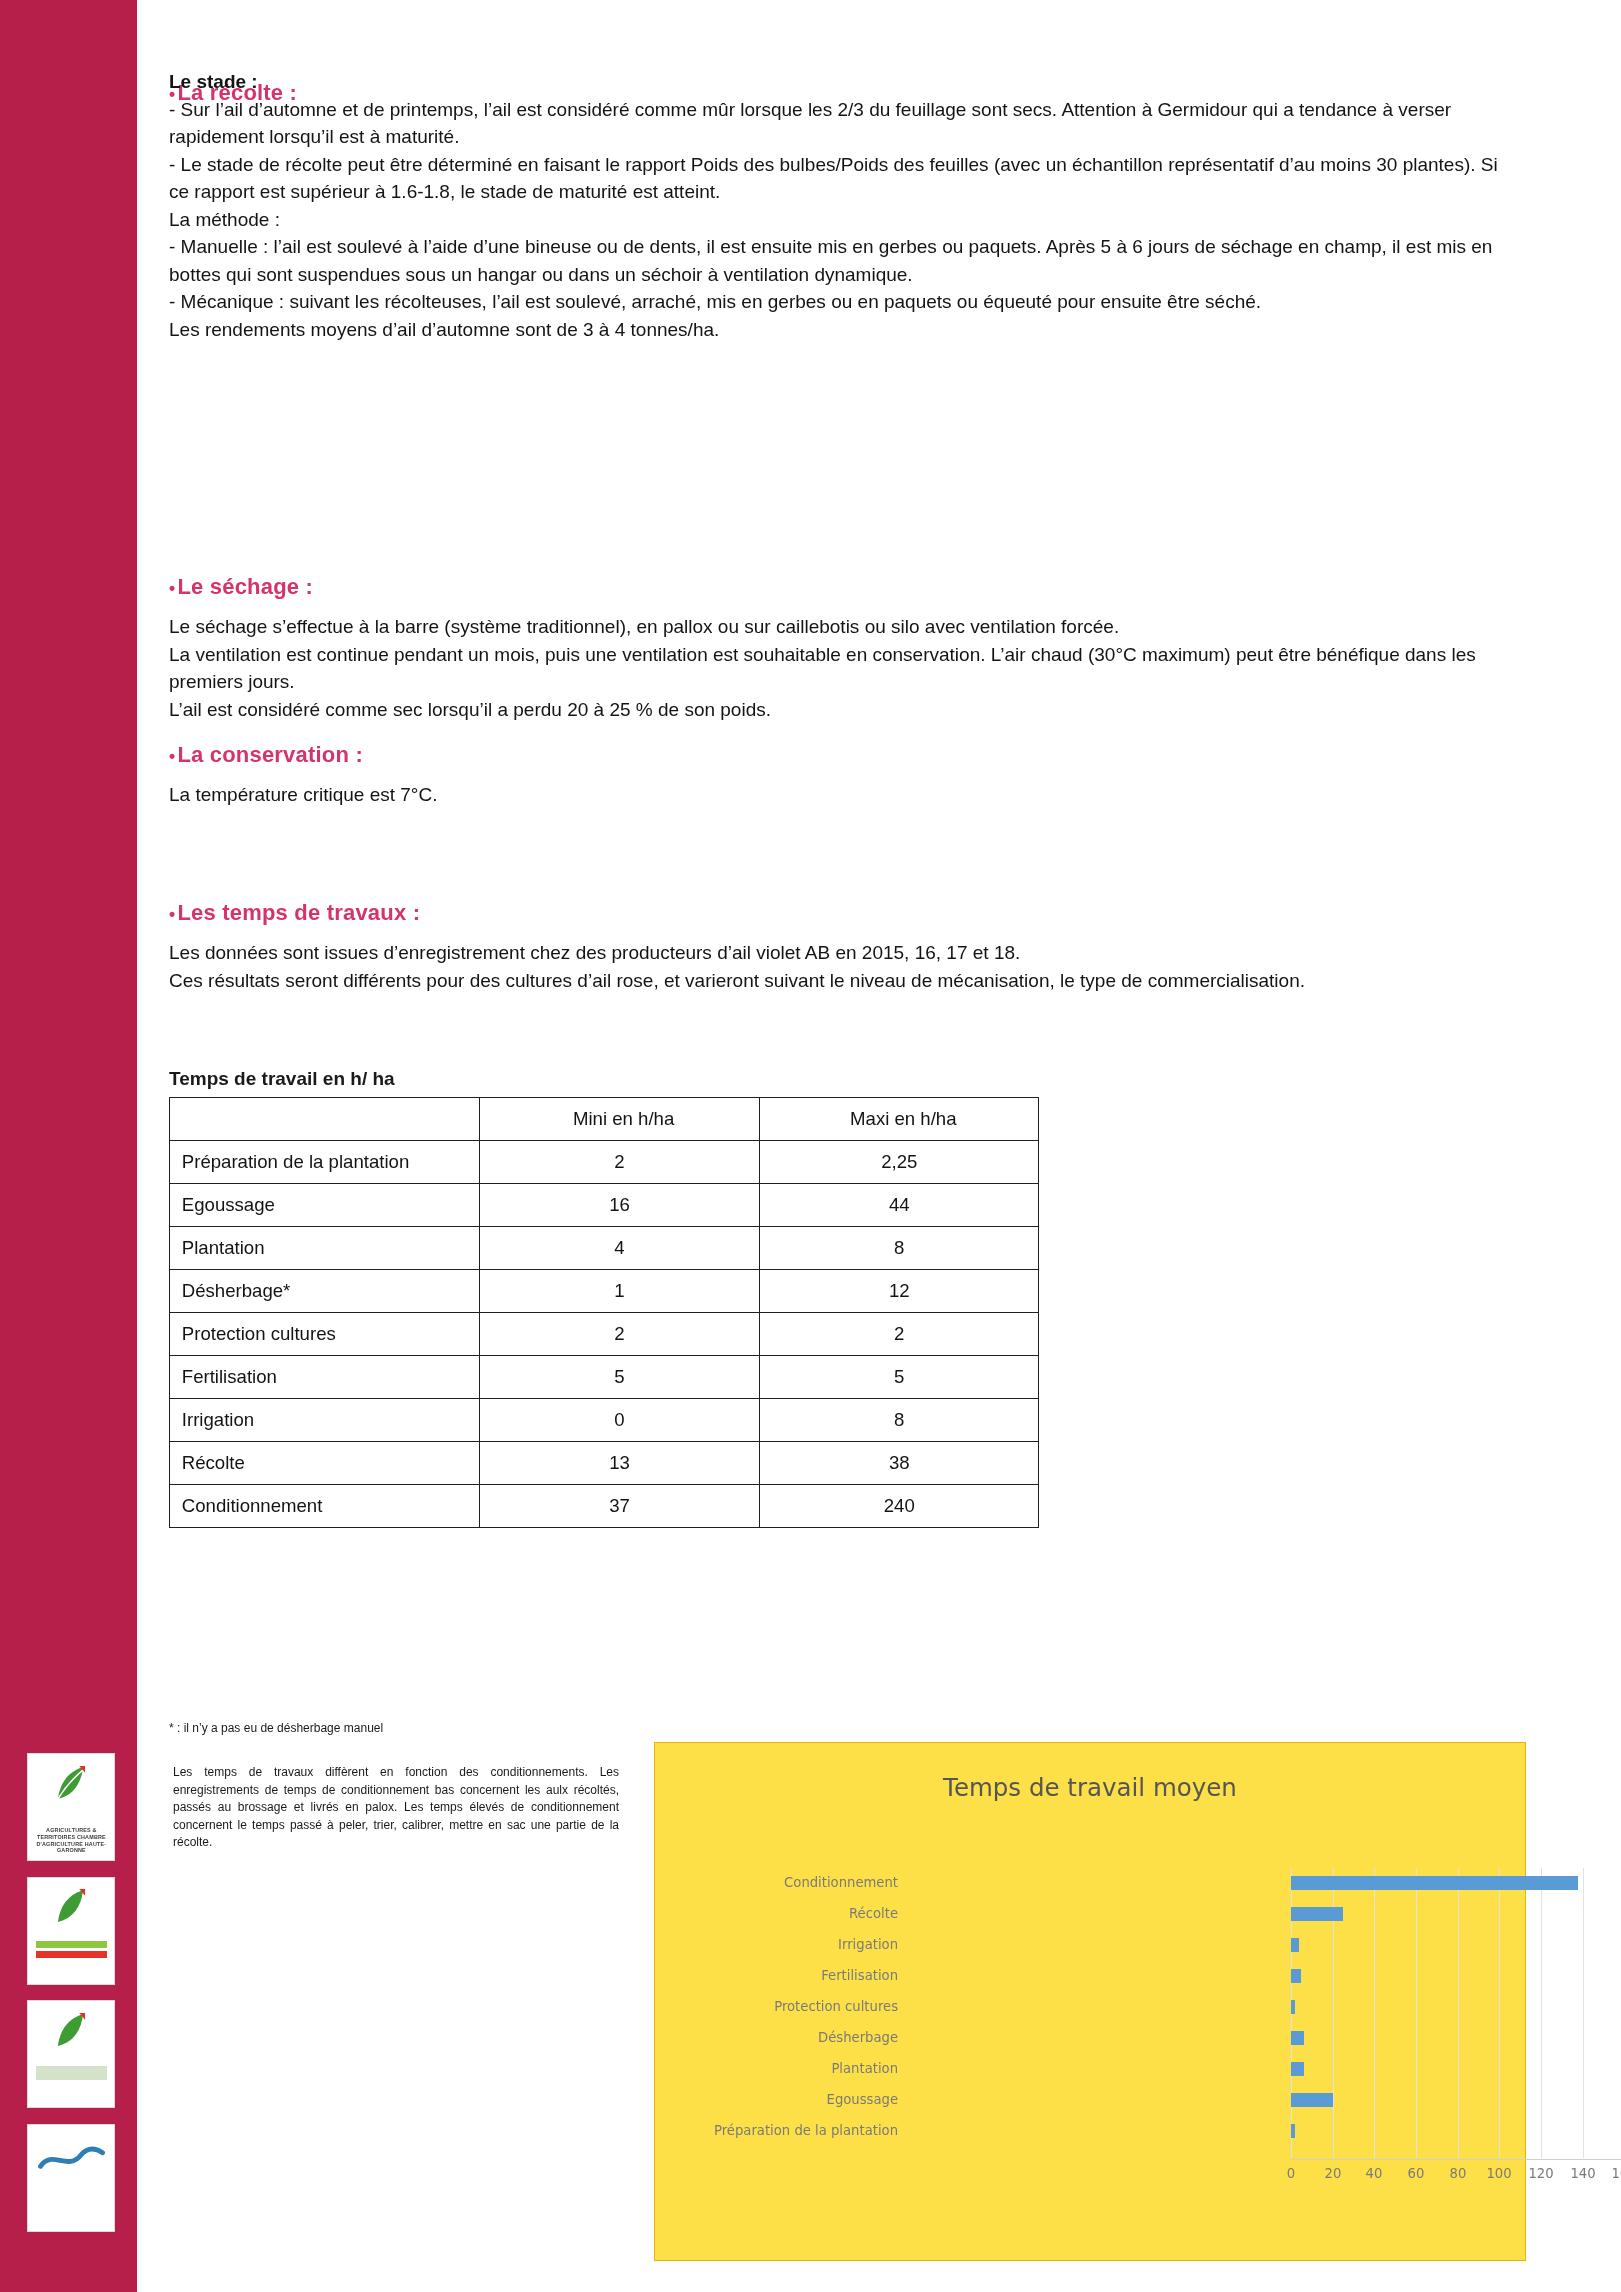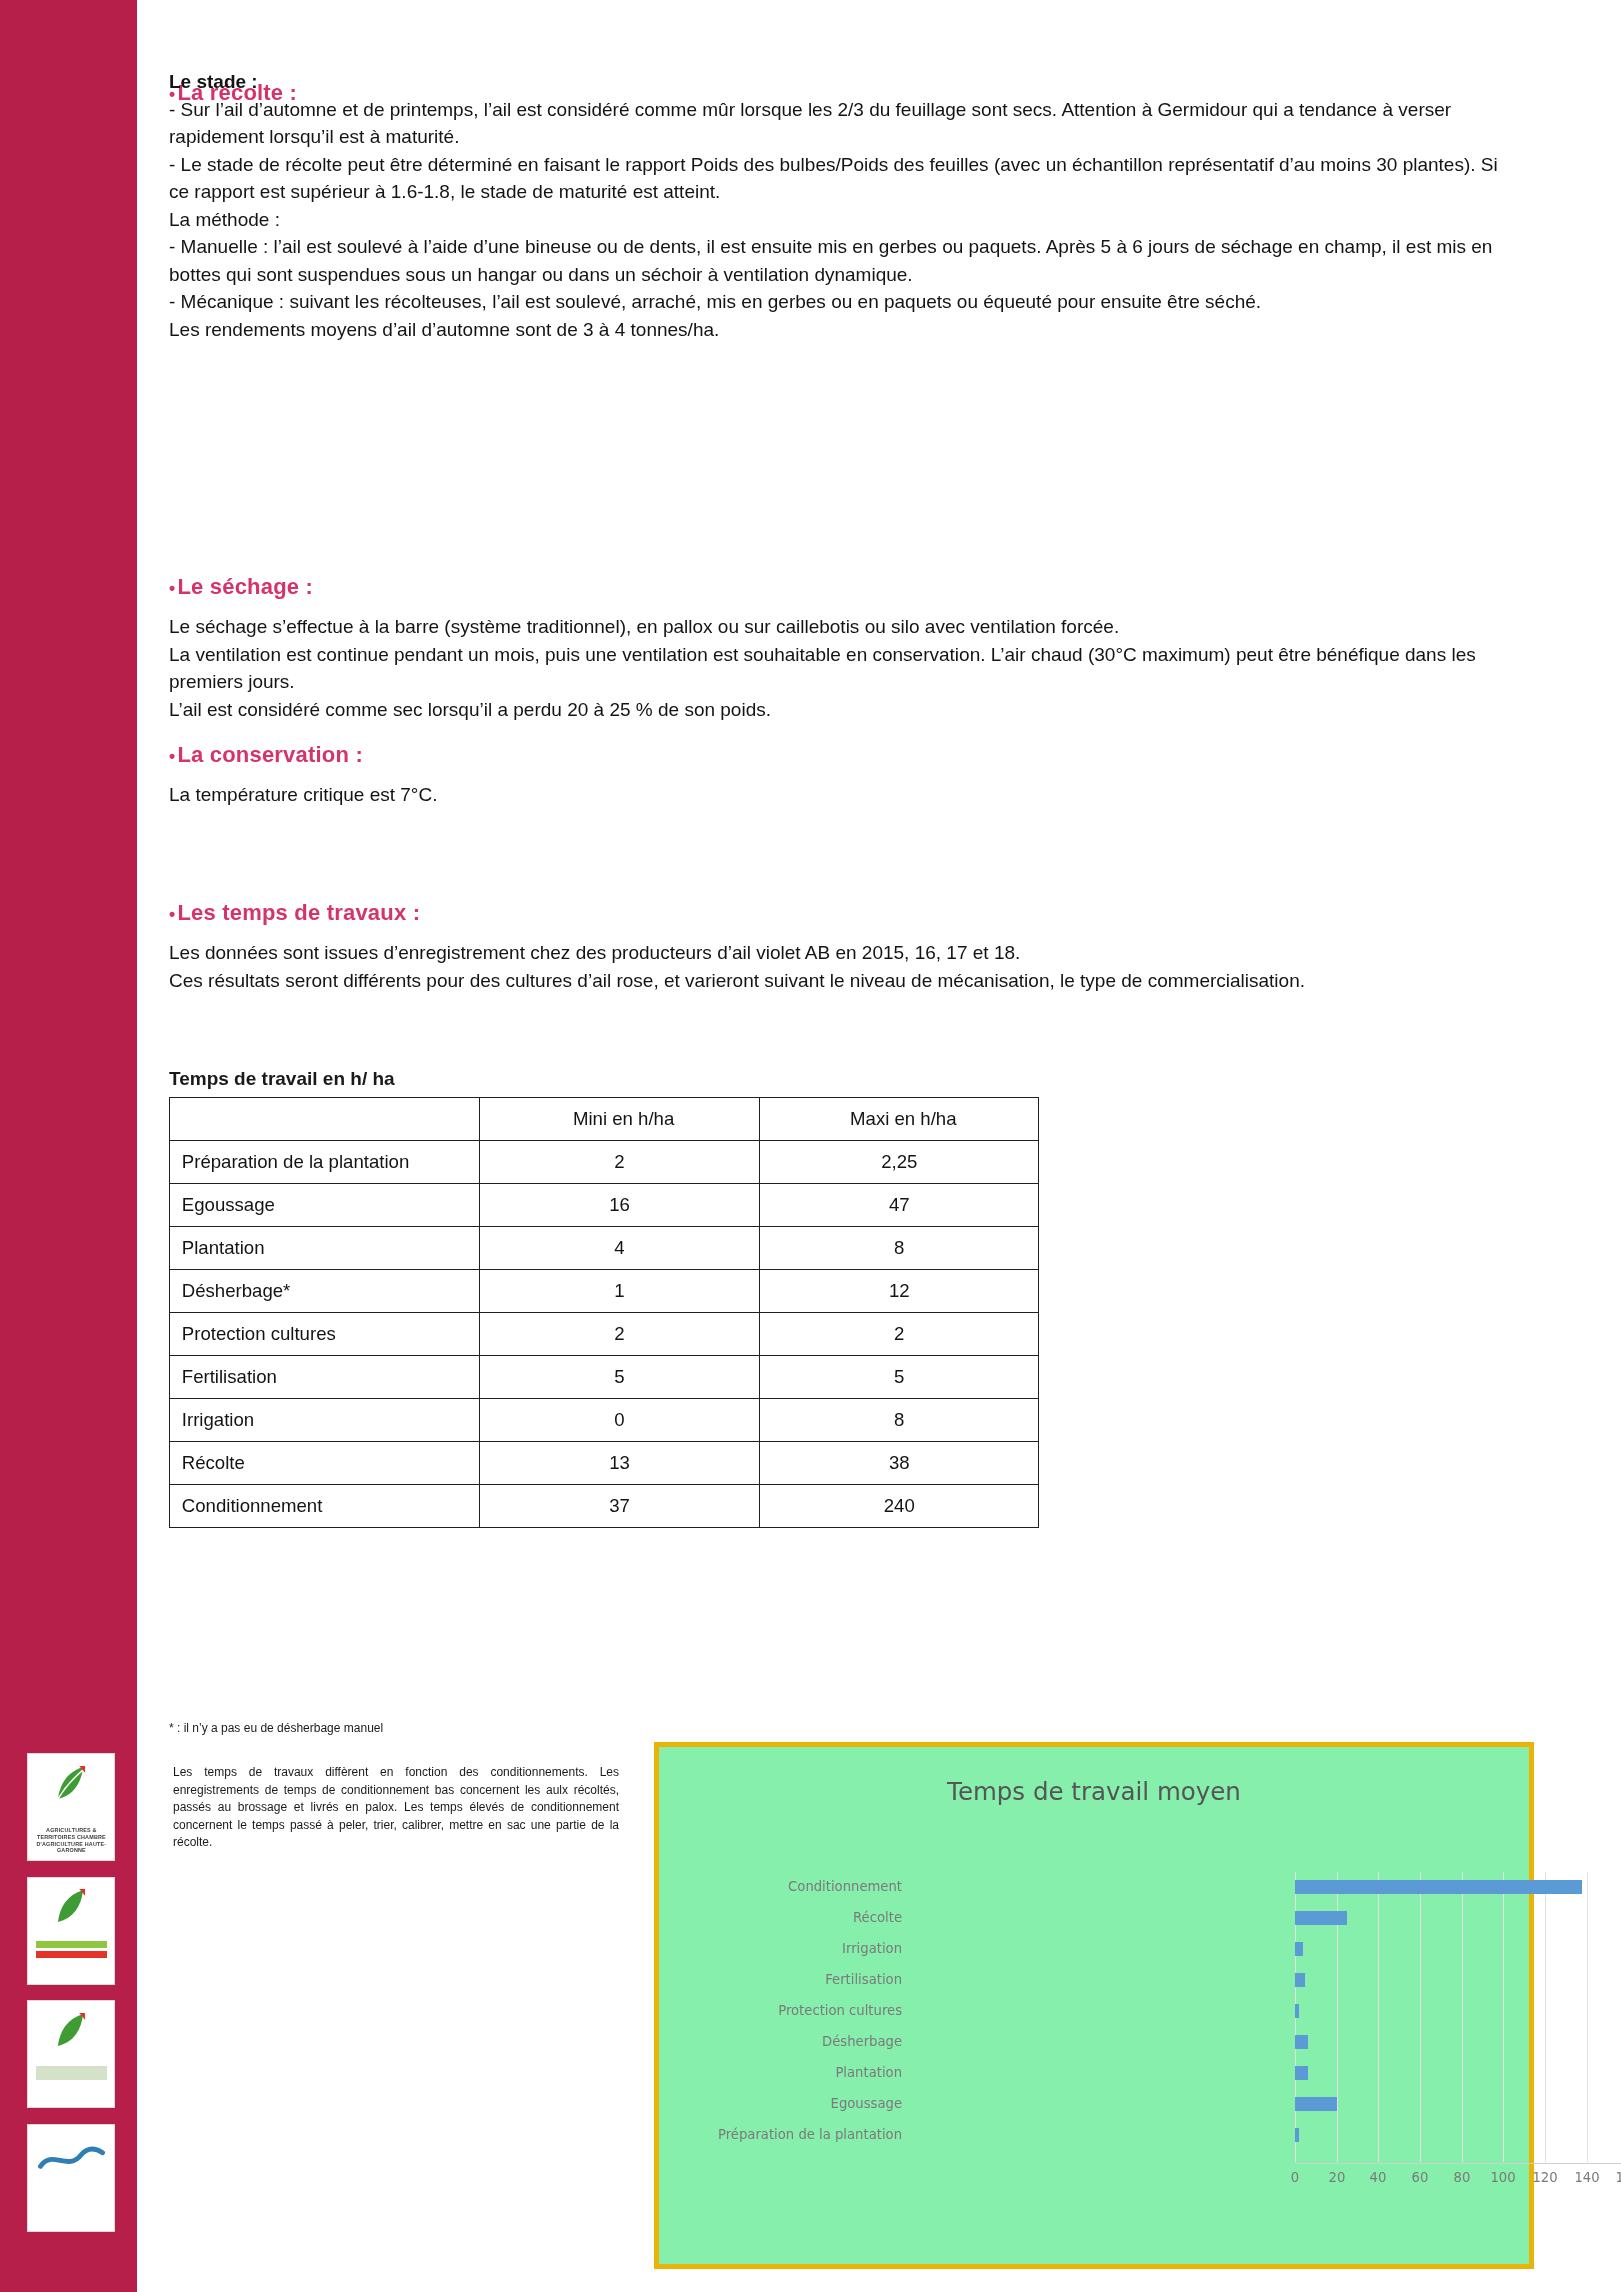--- a/index.html
+++ b/index.html
@@ -153,22 +153,22 @@
     text-align: justify;
   }
 
   
   .chart-box {
     position: absolute;
     left: 485px;
     top: 1742px;
     width: 870px;
     height: 517px;
-    border: 5px solid #eab308;
-    background: #86efac;
+    border: 1px solid #eab308;
+    background: #fde047;
   }
   .chart-title {
     text-align: center;
     color: #555555;
     font-size: 24.5px;
     line-height: 1.3;
     margin-top: 29px;
     font-family: "DejaVu Sans", sans-serif;
     font-weight: normal;
   }
@@ -328,21 +328,21 @@
     </thead>
     <tbody>
       <tr>
         <td class="label">Préparation de la plantation</td>
         <td class="num">2</td>
         <td class="num">2,25</td>
       </tr>
       <tr>
         <td class="label">Egoussage</td>
         <td class="num">16</td>
-        <td class="num">47</td>
+        <td class="num">44</td>
       </tr>
       <tr>
         <td class="label">Plantation</td>
         <td class="num">4</td>
         <td class="num">8</td>
       </tr>
       <tr>
         <td class="label">Désherbage*</td>
         <td class="num">1</td>
         <td class="num">12</td>

